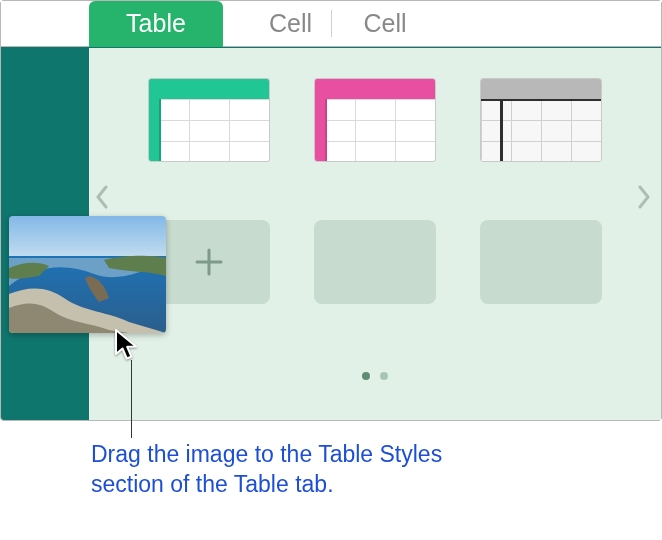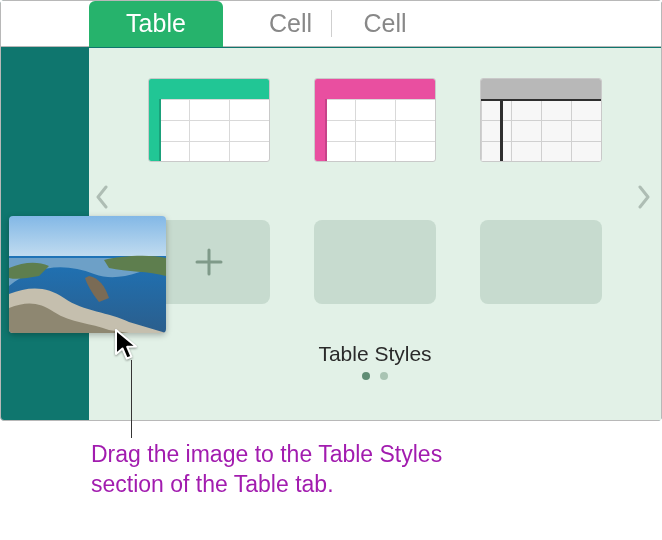--- a/index.html
+++ b/index.html
@@ -214,21 +214,21 @@
     background: #353535;
     z-index: 2;
   }
   .callout {
     position: absolute;
     left: 91px;
     top: 440px;
     width: 430px;
     font-size: 23px;
     line-height: 1.3;
-    color: #a21caf;
+    color: #1d4ed8;
     z-index: 2;
   }
 </style>
 </head>
 <body>
 
 <div class="frame">
 
   <div class="tabs">
     <div class="tab tab-table active">Table</div>
@@ -273,21 +273,20 @@
     <div class="slots-row">
       <div class="slot add" title="Add style">
         <svg viewBox="0 0 34 34">
             <path d="M17 5 V29 M5 17 H29" stroke="#7f9a89" stroke-width="3" stroke-linecap="round"></path>
           </svg>
       </div>
       <div class="slot"></div>
       <div class="slot"></div>
     </div>
 
-    <div class="section-label">Table Styles</div>
 
     <div class="pager">
       <div class="dot active"></div>
       <div class="dot"></div>
     </div>
 
   </div>
 </div>
 
 <div class="drag-image">

